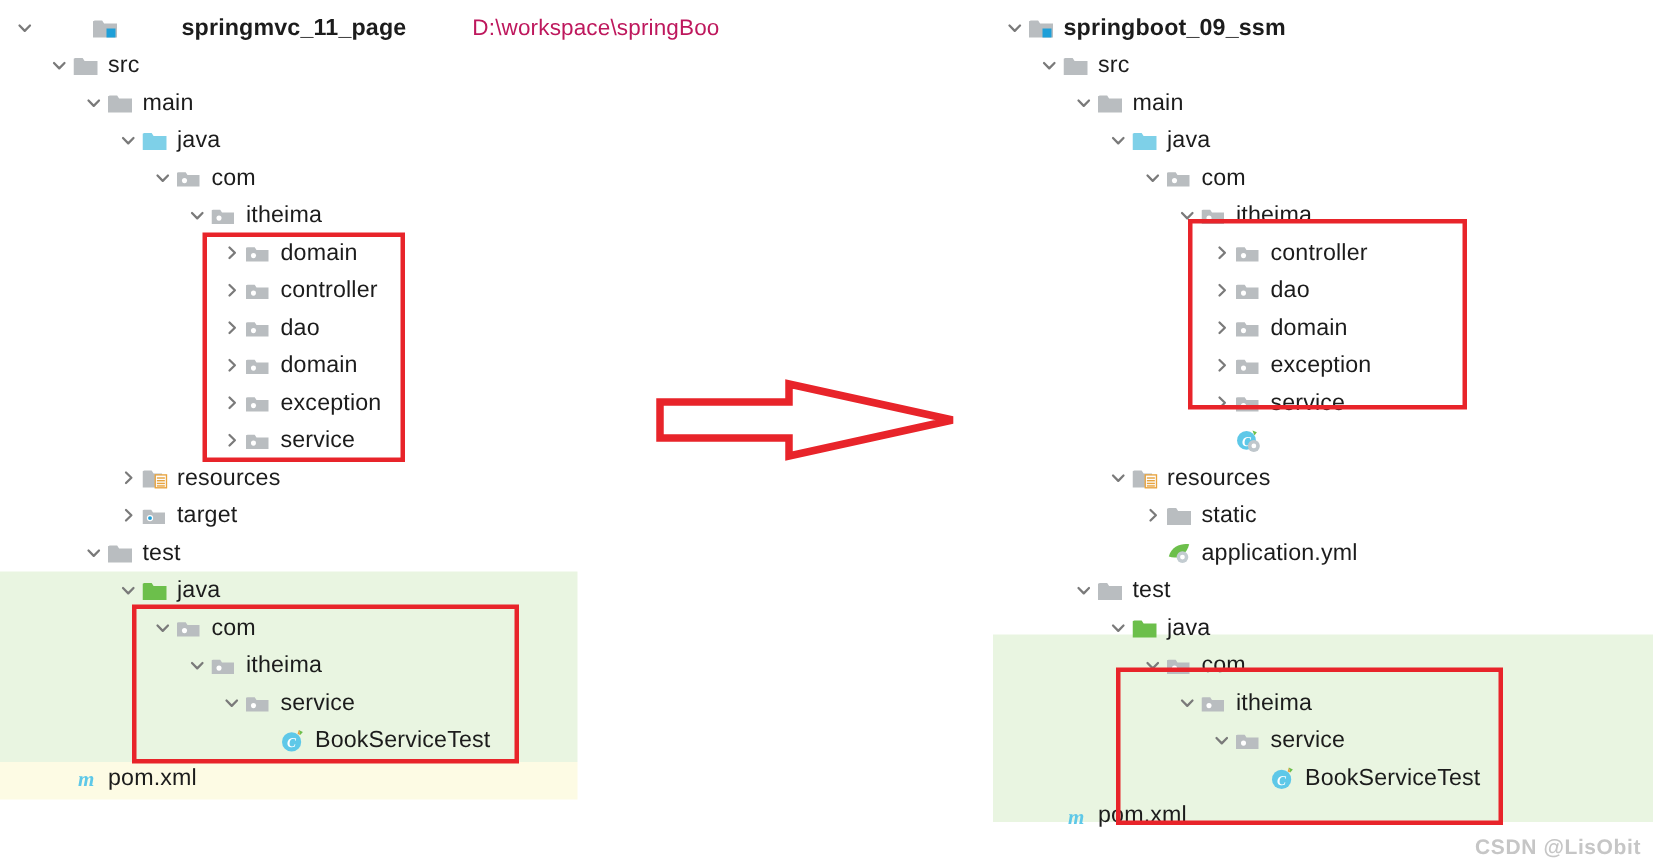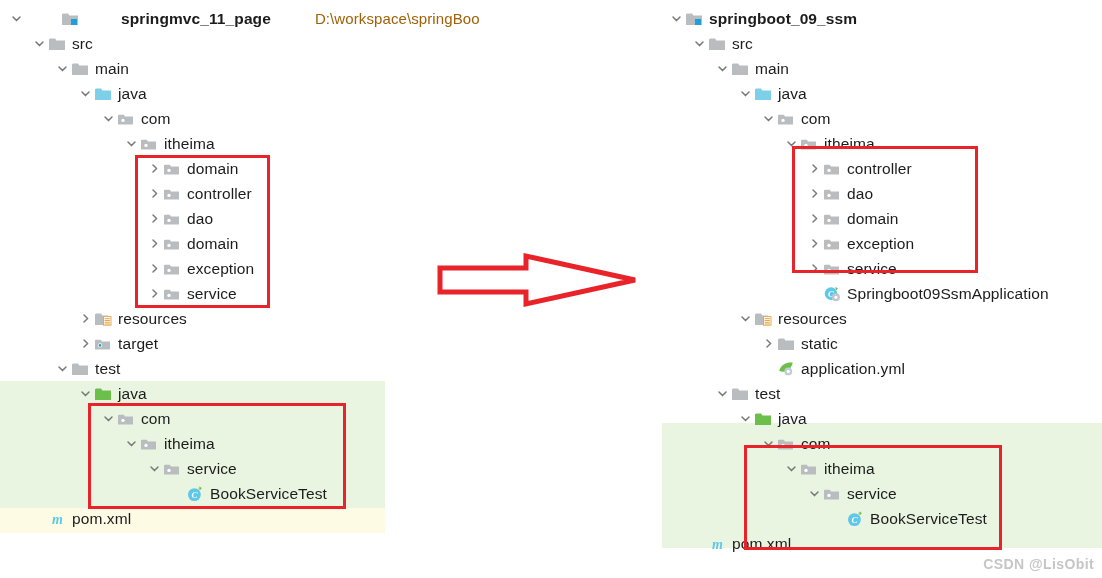--- a/index.html
+++ b/index.html
@@ -74,21 +74,21 @@
   .label {
     font-size: 15.5px;
     color: #1c1c1c;
     letter-spacing: 0.1px;
   }
   .row.root .label {
     font-weight: bold;
   }
   .pathtext {
     font-size: 15px;
-    color: #a16207;
+    color: #be185d;
     margin-left: 8px;
     letter-spacing: 0.1px;
   }
 
   
   .redbox {
     position: absolute;
     border: 3px solid #e8242a;
     box-sizing: border-box;
     z-index: 5;
@@ -583,21 +583,20 @@
         <span class="chev empty"></span>
         <span class="ico">
           <svg width="17" height="16" viewBox="0 0 17 16">
             <circle cx="7.0" cy="7.6" r="6.3" fill="#5ec8e8"></circle>
             <text x="7.0" y="11.1" font-size="9" font-family="Liberation Serif, serif" font-style="italic" font-weight="bold" fill="#ffffff" text-anchor="middle">C</text>
             <path d="M11.0 1.0 L13.9 2.2 L12.3 4.4 Z" fill="#6cbf4b"></path>
             <circle cx="11.9" cy="11.3" r="4.0" fill="#bfc7cc"></circle>
             <circle cx="11.9" cy="11.3" r="1.6" fill="#ffffff"></circle>
           </svg>
         </span>
-        <span class="label">Springboot09SsmApplication</span>
       </div>
       <div class="row" style="padding-left: 77px; margin-top: 0px;">
         <span class="chev">
           <svg width="11" height="11" viewBox="0 0 11 11">
             <path d="M2 4 L5.5 7.6 L9 4" fill="none" stroke="#7a7a7a" stroke-width="1.5" stroke-linecap="round" stroke-linejoin="round"></path>
           </svg>
         </span>
         <span class="ico">
           <svg width="17" height="14" viewBox="0 0 17 14">
             <path d="M0 2.2 L0 13 L13 13 L13 3.6 L7.4 3.6 L6.1 1.6 L1.2 1.6 Z" fill="#b9bdc0"></path>

